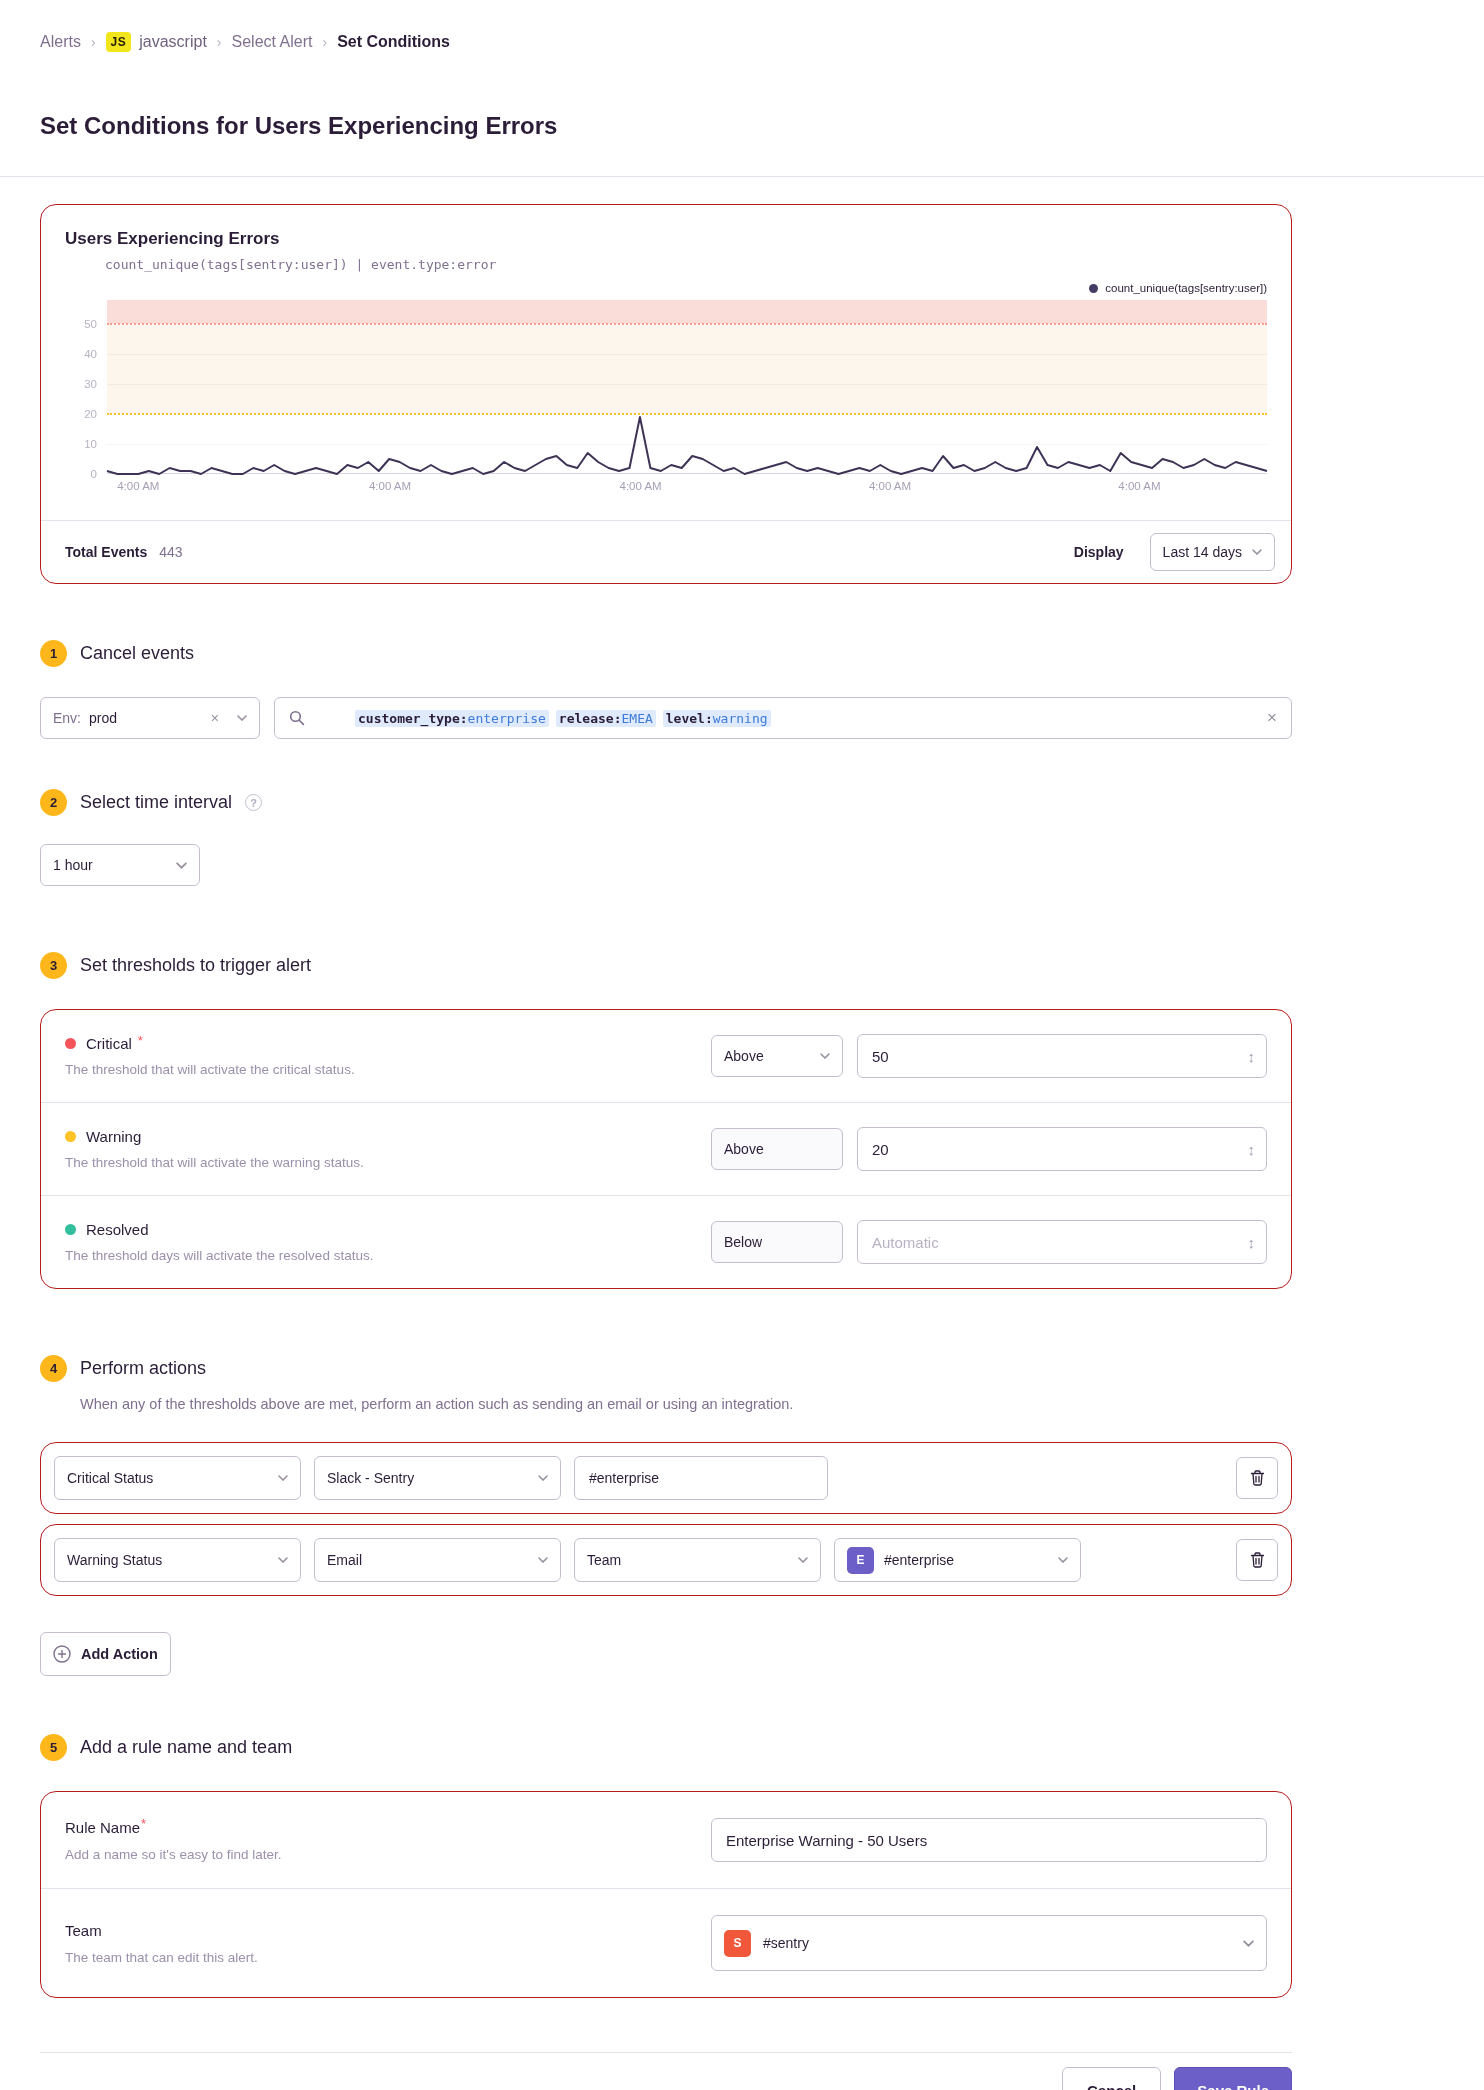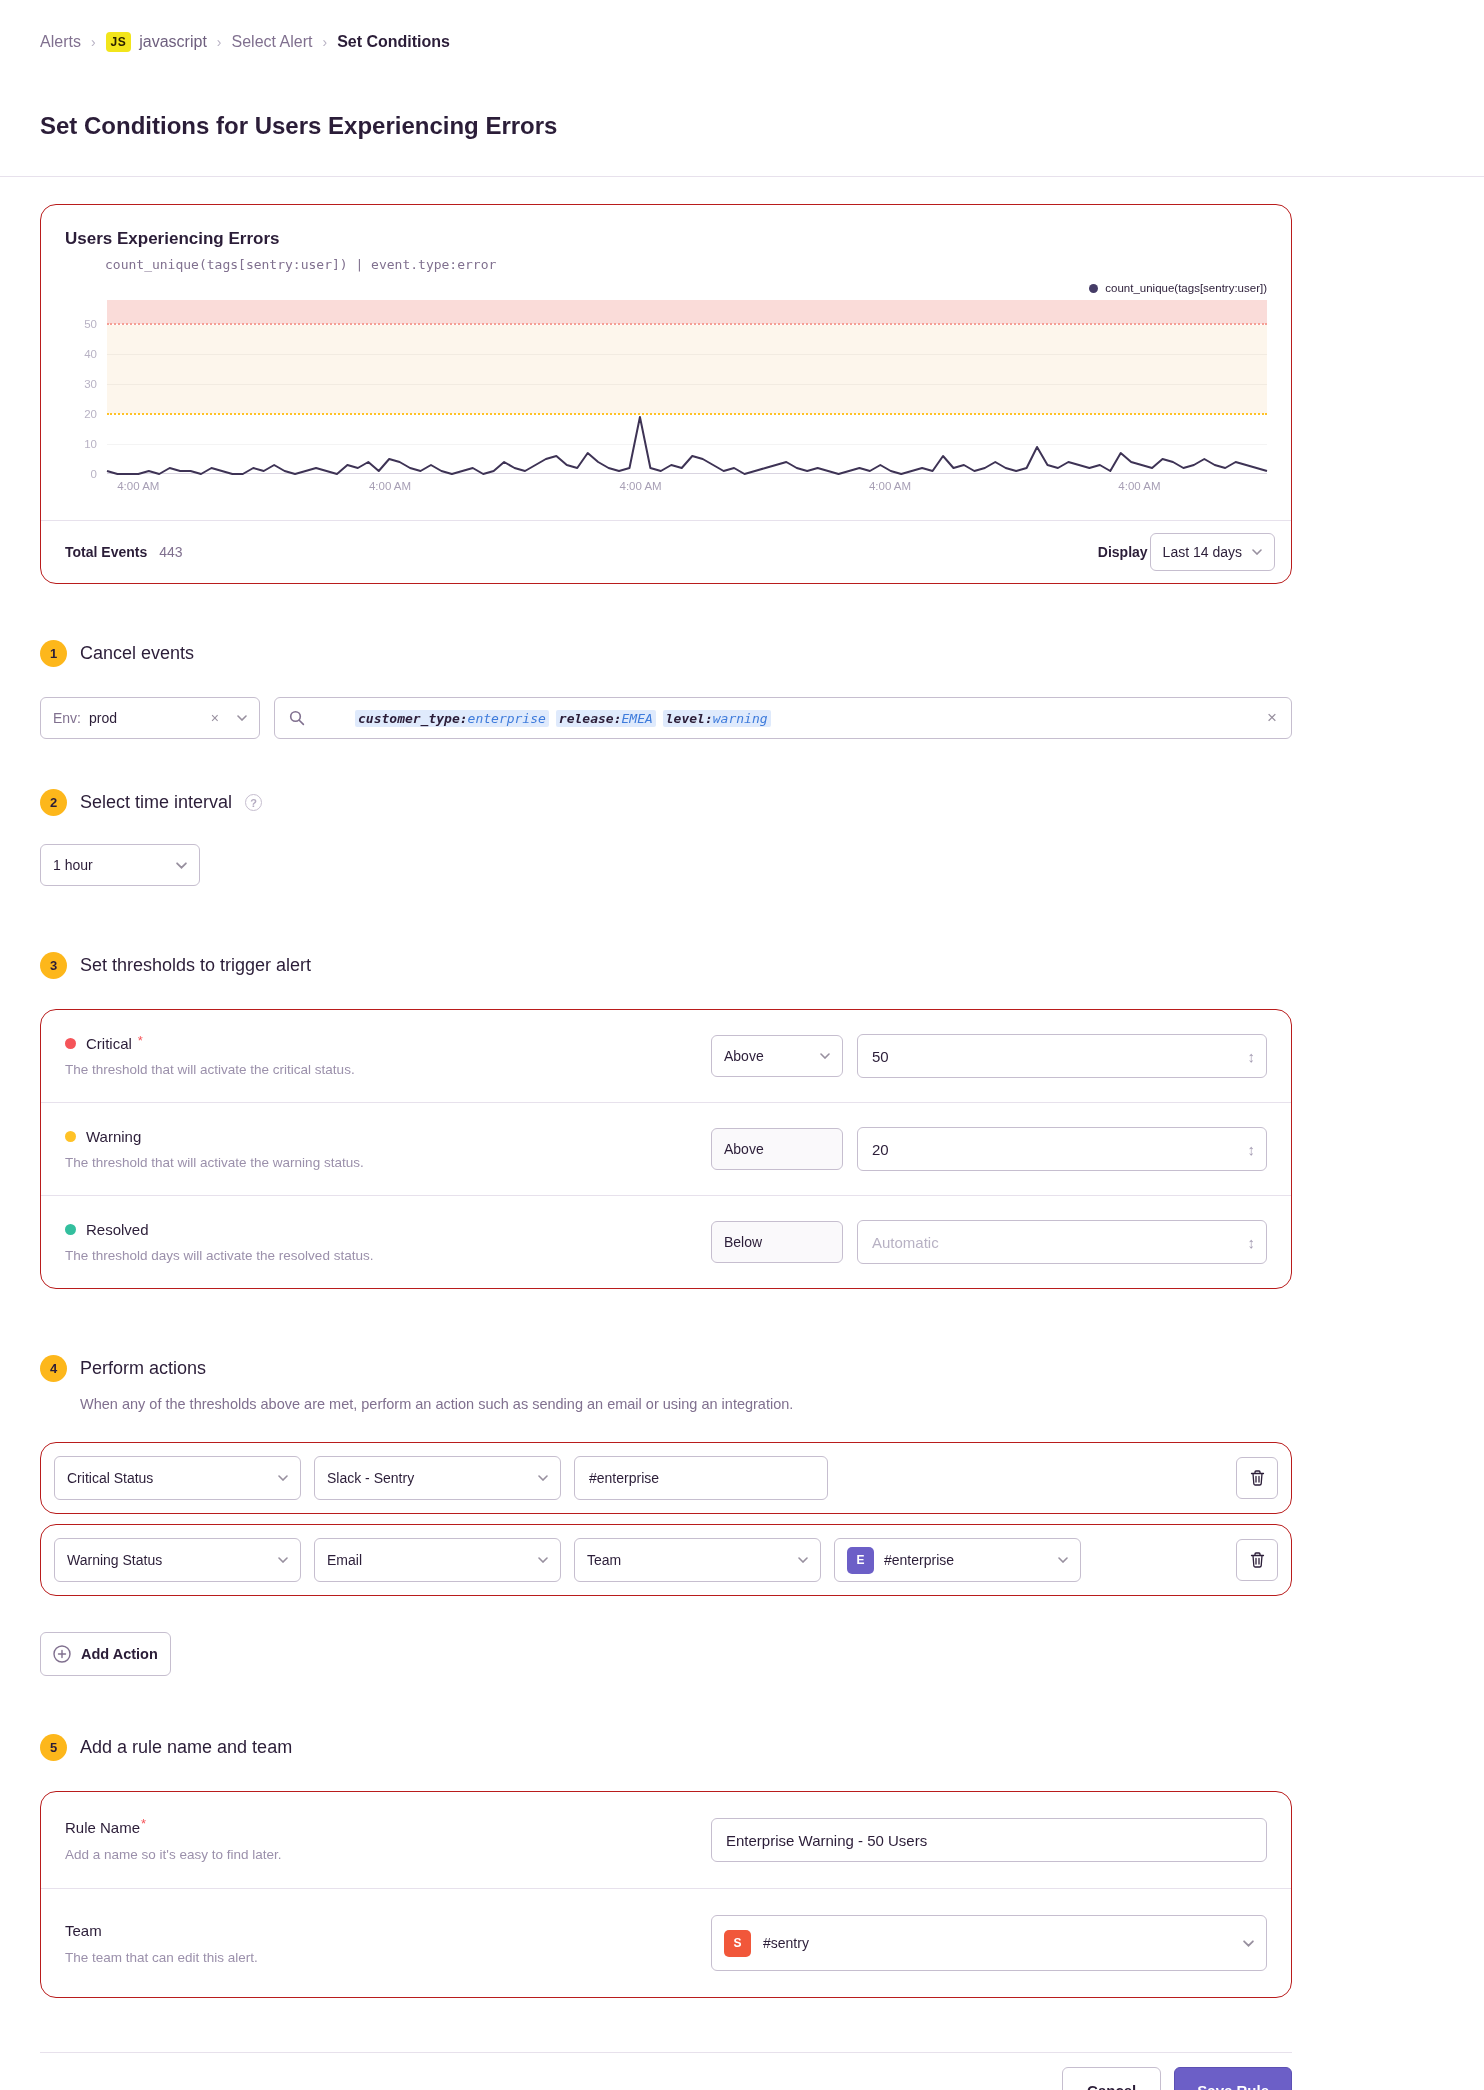--- a/index.html
+++ b/index.html
@@ -44,21 +44,21 @@
   .thresh-warning { position:absolute; left:0; right:0; top:113px; border-top:2px dotted #ffc227; }
   .gridline { position:absolute; left:0; right:0; border-top:1px solid rgba(0,0,0,0.045); }
   .baseline { position:absolute; left:0; right:0; top:173px; border-top:1px solid #d9d4e0; }
   .line-svg { position:absolute; inset:0; width:100%; height:100%; overflow:visible; }
   .x-axis { position:relative; height:26px; margin:6px 24px 0 66px; }
   .x-tick { position:absolute; transform:translateX(-50%); font-size:11.5px; color:#a79fb5; white-space:nowrap; }
 
   .chart-foot { margin-top:14px; border-top:1px solid #e7e1ec; padding:12px 16px 12px 24px; display:flex; align-items:center; }
   .total-label { font-size:14px; font-weight:600; color:#2b1d38; }
   .total-value { font-size:14px; color:#80708f; margin-left:12px; }
-  .foot-right { margin-left:auto; display:flex; align-items:center; gap:2px; }
+  .foot-right { margin-left:auto; display:flex; align-items:center; gap:26px; }
   .display-label { font-size:14px; font-weight:600; color:#2b1d38; }
 
   
   .btn, .select {
     display:inline-flex; align-items:center; background:#fff;
     border:1px solid #c6becf; border-radius:6px; font-size:14px; color:#2b1d38;
     padding:0 12px; height:42px; cursor:pointer;
   }
   .select .chev { margin-left:auto; }
   .chev { color:#98909f; font-size:11px; flex:none; }
@@ -75,21 +75,21 @@
                font-size:11px; font-weight:700; display:flex; align-items:center; justify-content:center; cursor:pointer; }
 
   
   .filter-row { display:flex; gap:14px; margin-top:30px; }
   .filter-select { gap:8px; }
   .f-label { color:#80708f; }
   .f-value { color:#2b1d38; }
   .env-select { width:220px; }
   .events-select { width:367px; }
   .search-box { flex:1; display:flex; align-items:center; gap:10px; border:1px solid #c6becf; border-radius:6px; height:42px; padding:0 14px; }
-  .search-tokens { display:flex; gap:7px; flex:1; font-size:13px;font-style:italic; }
+  .search-tokens { display:flex; gap:7px; flex:1; font-size:13px; }
   .token { background:#dfeafc; border-radius:2px; padding:1px 3px; white-space:nowrap; }
   .token .tk { color:#2b1d38; font-weight:700; }
   .token .tv { color:#3e7bdb; }
 
   .section { margin-top:56px; }
   .interval-select { width:160px; margin-top:28px; }
 
   
   .thresh-panel { margin-top:30px; }
   .thresh-row { display:flex; align-items:center; padding:24px 24px; }

